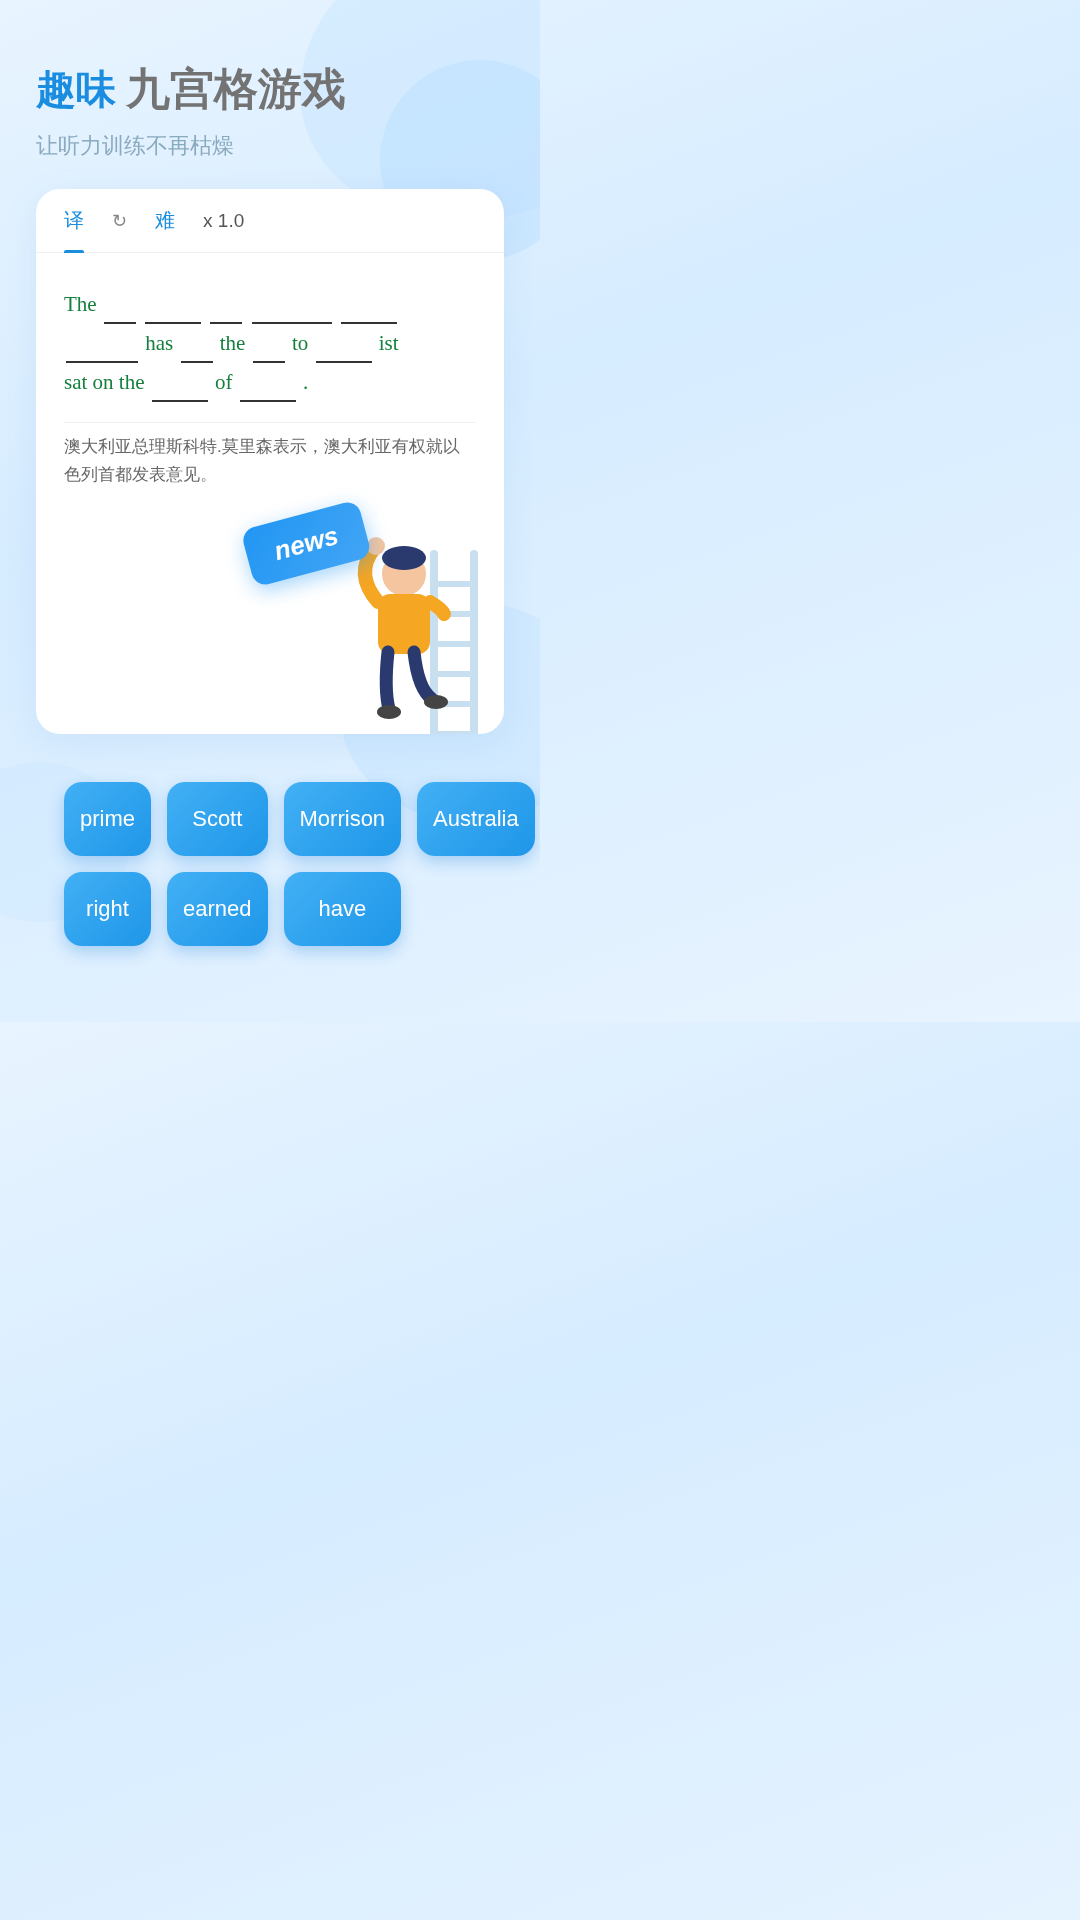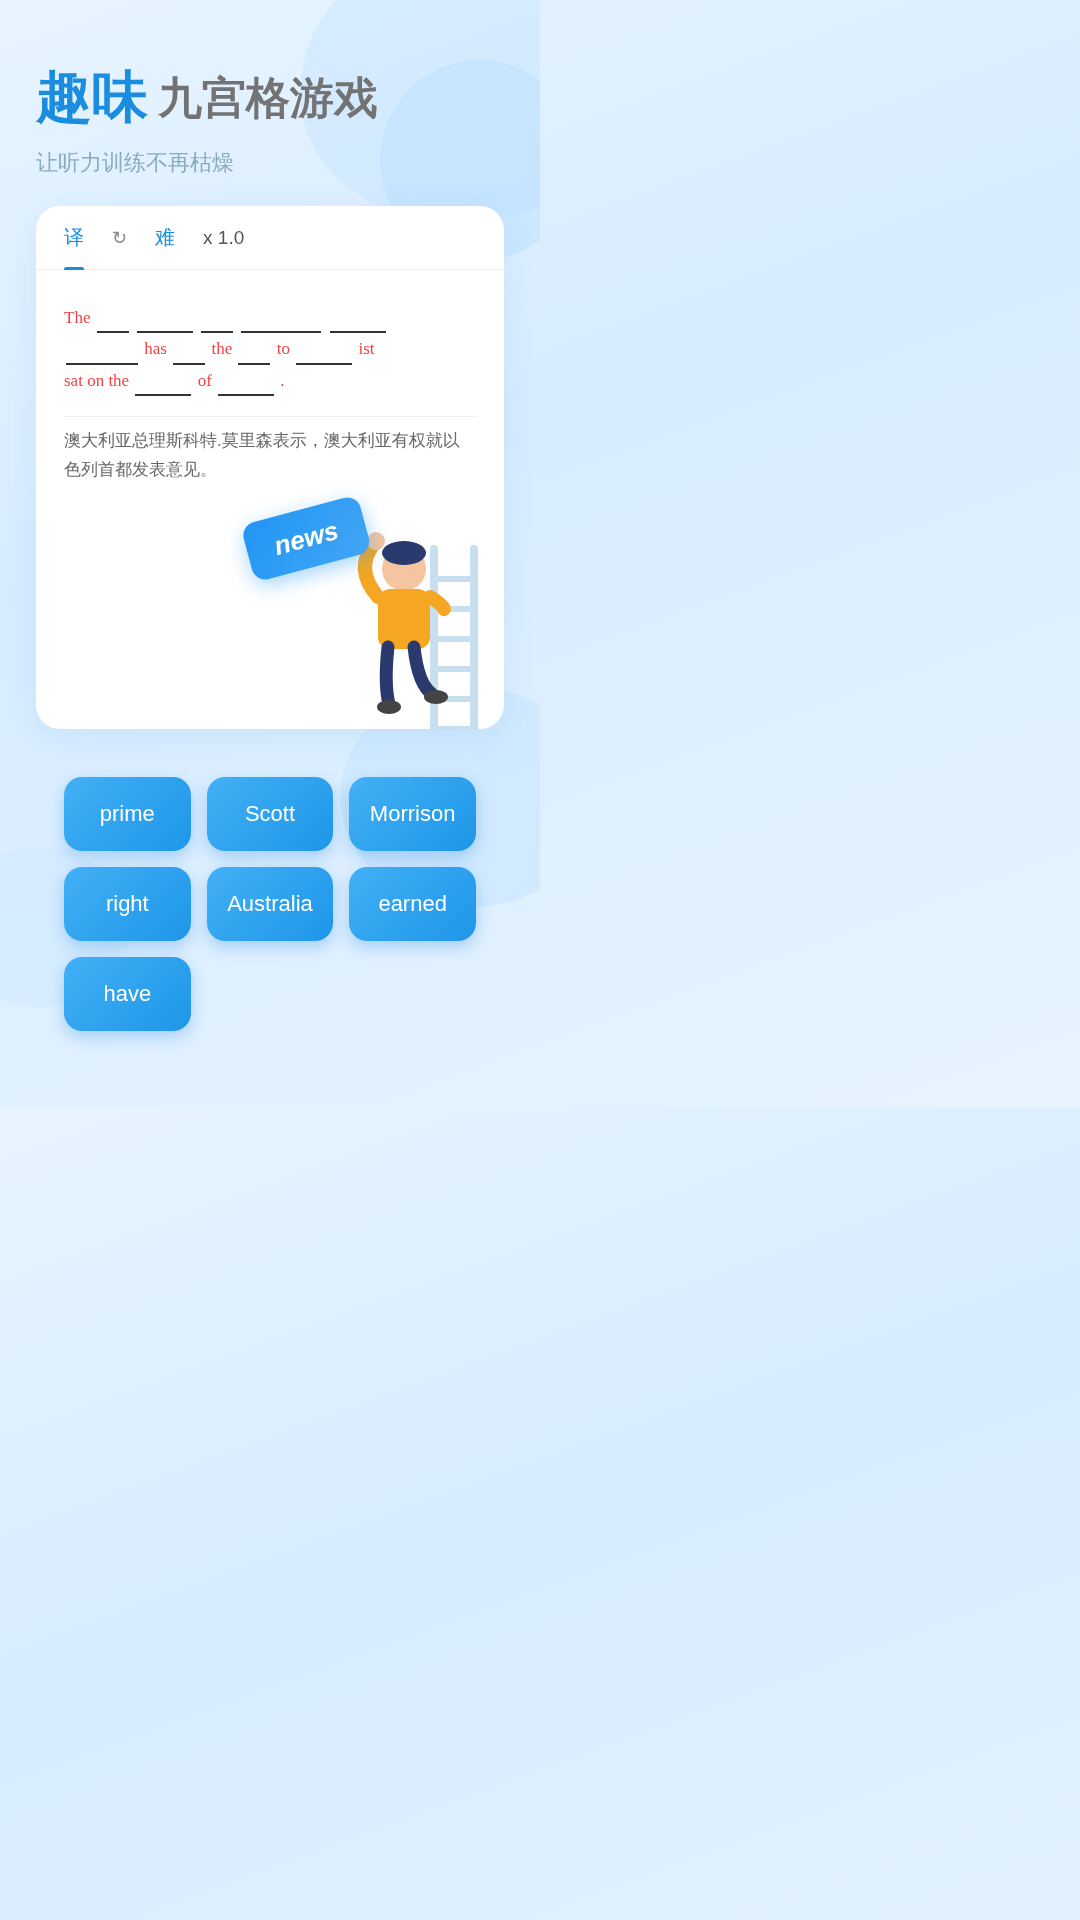--- a/index.html
+++ b/index.html
@@ -38,21 +38,21 @@
     }
 
     .title-row {
       display: flex;
       align-items: center;
       gap: 10px;
       margin-bottom: 12px;
     }
 
     .title-fun {
-      font-size: 56px;
+      font-size: 40px;
       font-weight: 700;
       color: #1a8de0;
     }
 
     .title-main {
       font-size: 44px;
       font-weight: 700;
       color: #737373;
     }
 
@@ -127,22 +127,22 @@
       cursor: pointer;
     }
 
     
     .sentence-area {
       padding: 32px 28px 24px;
       min-height: 160px;
     }
 
     .sentence-text {
-      font-size: 17px;
-      color: #ef4444;
+      font-size: 21px;
+      color: #15803d;
       line-height: 1.85;
       font-family: Georgia, serif;
     }
 
     .blank {
       display: inline-block;
       border-bottom: 2px solid #333;
       min-width: 40px;
       height: 22px;
       vertical-align: bottom;
@@ -193,21 +193,21 @@
       right: 0px;
       bottom: -20px;
       width: 180px;
       height: 260px;
       z-index: 5;
     }
 
     
     .word-grid {
       display: grid;
-      grid-template-columns: repeat(3, 1fr);
+      grid-template-columns: repeat(4, 1fr);
       gap: 16px;
       padding: 20px 28px 36px;
       position: relative;
       z-index: 2;
     }
 
     .word-btn {
       background: linear-gradient(135deg, #42b0f5, #1e96e8);
       color: white;
       font-size: 22px;
@@ -323,18 +323,18 @@
           <circle cx="52" cy="52" r="9" fill="#f5c5a0"></circle>
         </svg>
       </div>
     </div>
   </div>
 
   <div class="word-grid">
     <button class="word-btn">prime</button>
     <button class="word-btn">Scott</button>
     <button class="word-btn">Morrison</button>
+    <button class="word-btn">Australia</button>
     <button class="word-btn">right</button>
-    <button class="word-btn">Australia</button>
     <button class="word-btn">earned</button>
     <button class="word-btn">have</button>
   </div>
 </div>
 
 </body></html>

